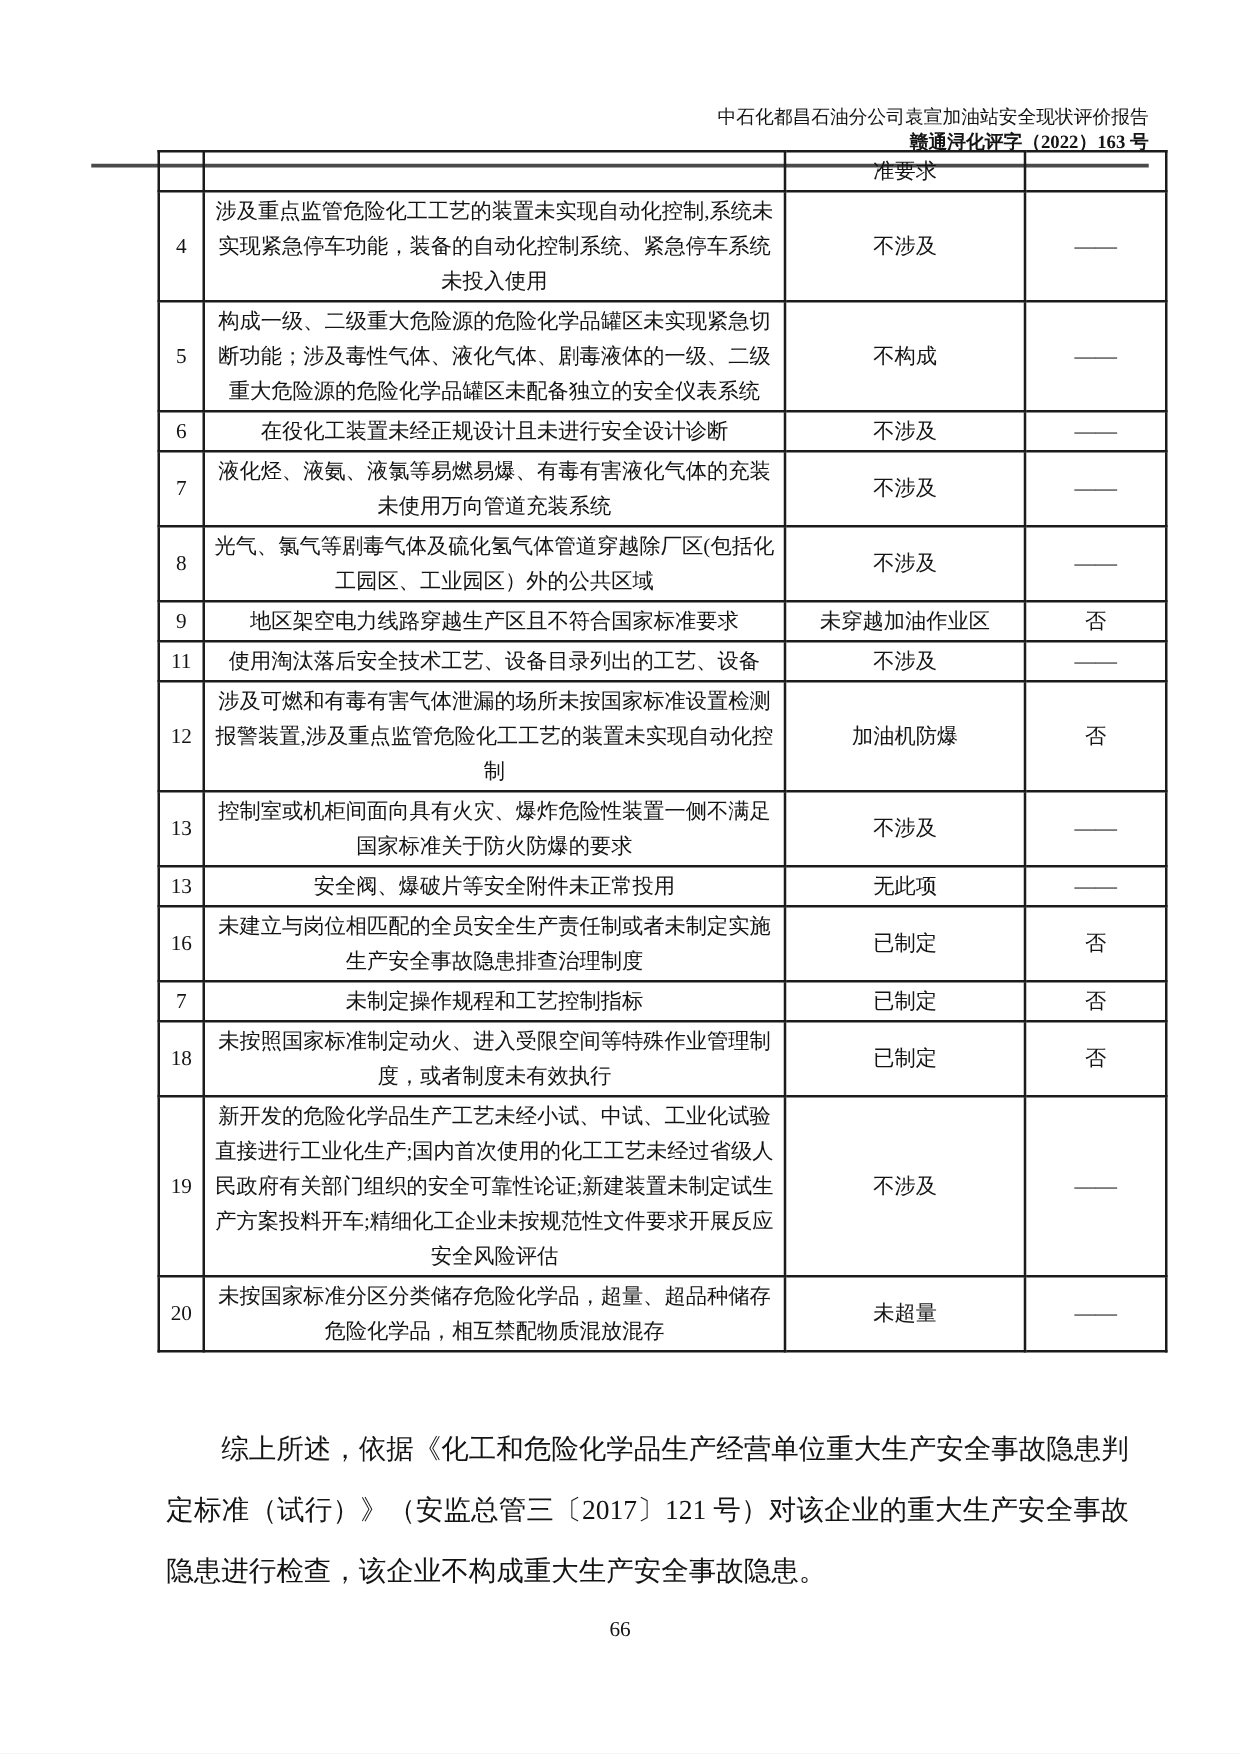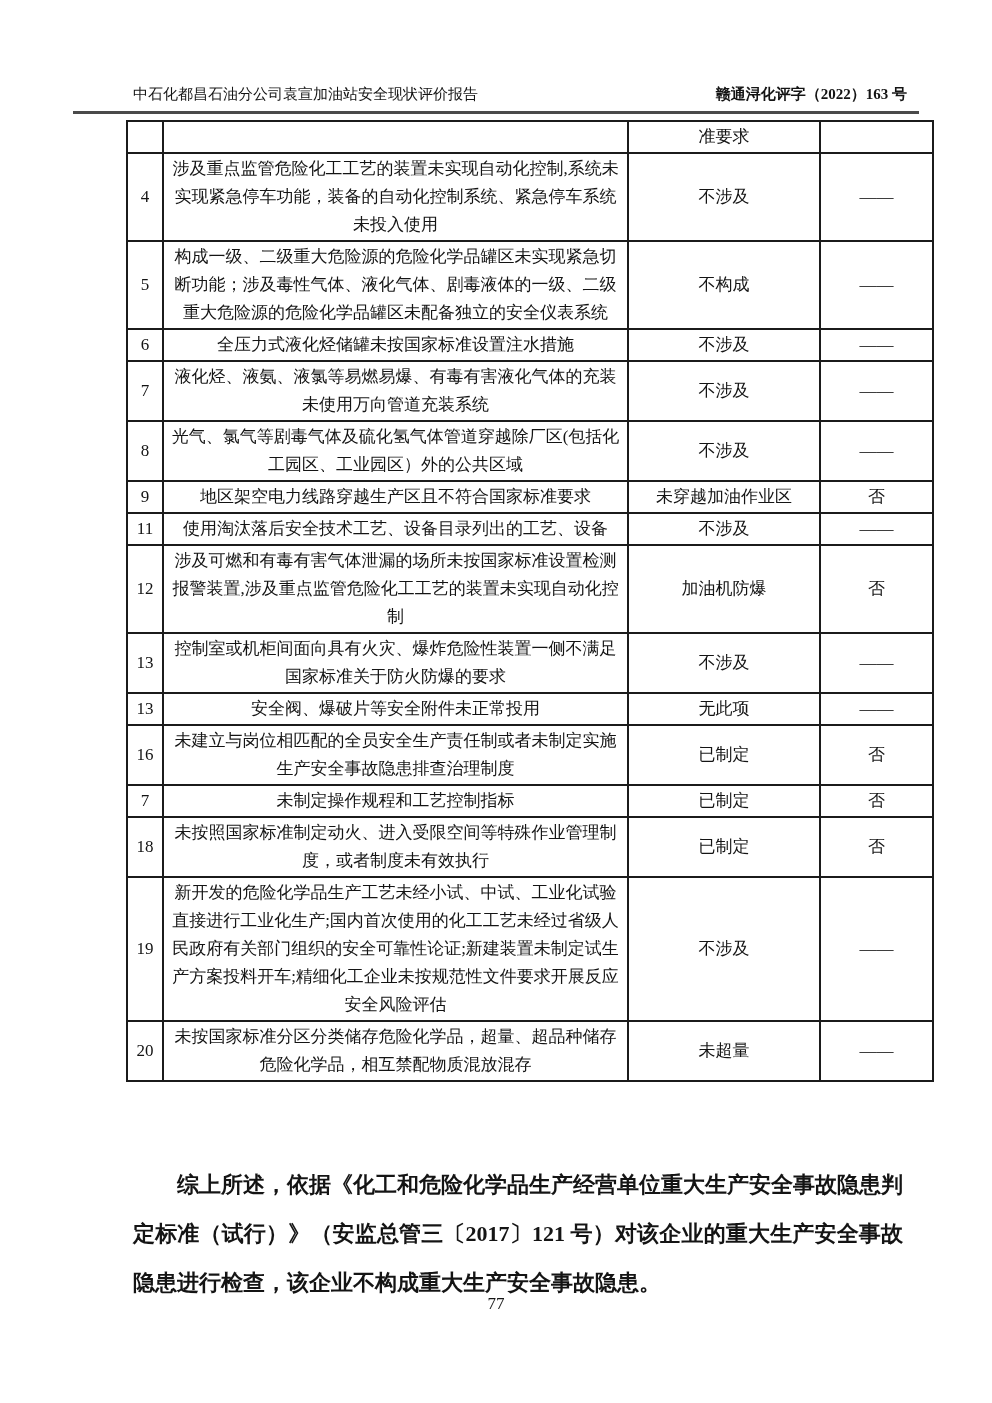--- a/index.html
+++ b/index.html
@@ -20,23 +20,24 @@
     top: 84px;
     width: 846px;
     display: flex;
     justify-content: space-between;
     align-items: flex-end;
     padding-bottom: 7px;
     border-bottom: 3px solid #4a4a4a;
     font-size: 15px;
     line-height: 20px;
     white-space: nowrap;
+    flex-direction: column;
   }
   .header .left  { margin-left: 60px; }
-  .header .right { margin-right: 12px; font-weight: 600; }
+  .header .right { font-weight: 600; }
   
   table.report {
     position: absolute;
     left: 98px;
     top: 120px;
     width: 806px;
     border-collapse: collapse;
     table-layout: fixed;
     margin-left: 28px;
   }
@@ -51,24 +52,24 @@
   }
   col.c-no     { width: 36px; }
   col.c-desc   { width: 465px; }
   col.c-status { width: 192px; }
   col.c-result { width: 113px; }
   tr.carryover td { height: 28px; }
   
   .conclusion {
     position: absolute;
     left: 133px;
-    top: 1138px;
+    top: 1112px;
     width: 770px;
     font-size: 22px;
-    font-weight: bold;
+    font-weight: normal;
     line-height: 49px;
     text-align: justify;
     text-indent: 2em;
     word-break: break-all;
   }
   
   .page-number {
     position: absolute;
     left: 0;
     top: 1294px;
@@ -109,21 +110,21 @@
           <td>——</td>
         </tr>
         <tr>
           <td>5</td>
           <td>构成一级、二级重大危险源的危险化学品罐区未实现紧急切断功能；涉及毒性气体、液化气体、剧毒液体的一级、二级重大危险源的危险化学品罐区未配备独立的安全仪表系统</td>
           <td>不构成</td>
           <td>——</td>
         </tr>
         <tr>
           <td>6</td>
-          <td>全压力式液化烃储罐未按国家标准设置注水措施</td>
+          <td>在役化工装置未经正规设计且未进行安全设计诊断</td>
           <td>不涉及</td>
           <td>——</td>
         </tr>
         <tr>
           <td>7</td>
           <td>液化烃、液氨、液氯等易燃易爆、有毒有害液化气体的充装未使用万向管道充装系统</td>
           <td>不涉及</td>
           <td>——</td>
         </tr>
         <tr>
@@ -190,15 +191,15 @@
           <td>20</td>
           <td>未按国家标准分区分类储存危险化学品，超量、超品种储存危险化学品，相互禁配物质混放混存</td>
           <td>未超量</td>
           <td>——</td>
         </tr>
       </tbody>
   </table>
 
   <p class="conclusion">综上所述，依据《化工和危险化学品生产经营单位重大生产安全事故隐患判定标准（试行）》（安监总管三〔2017〕121 号）对该企业的重大生产安全事故隐患进行检查，该企业不构成重大生产安全事故隐患。</p>
 
-  <div class="page-number">77</div>
+  <div class="page-number">66</div>
 
 </div>
 
 </body></html>

